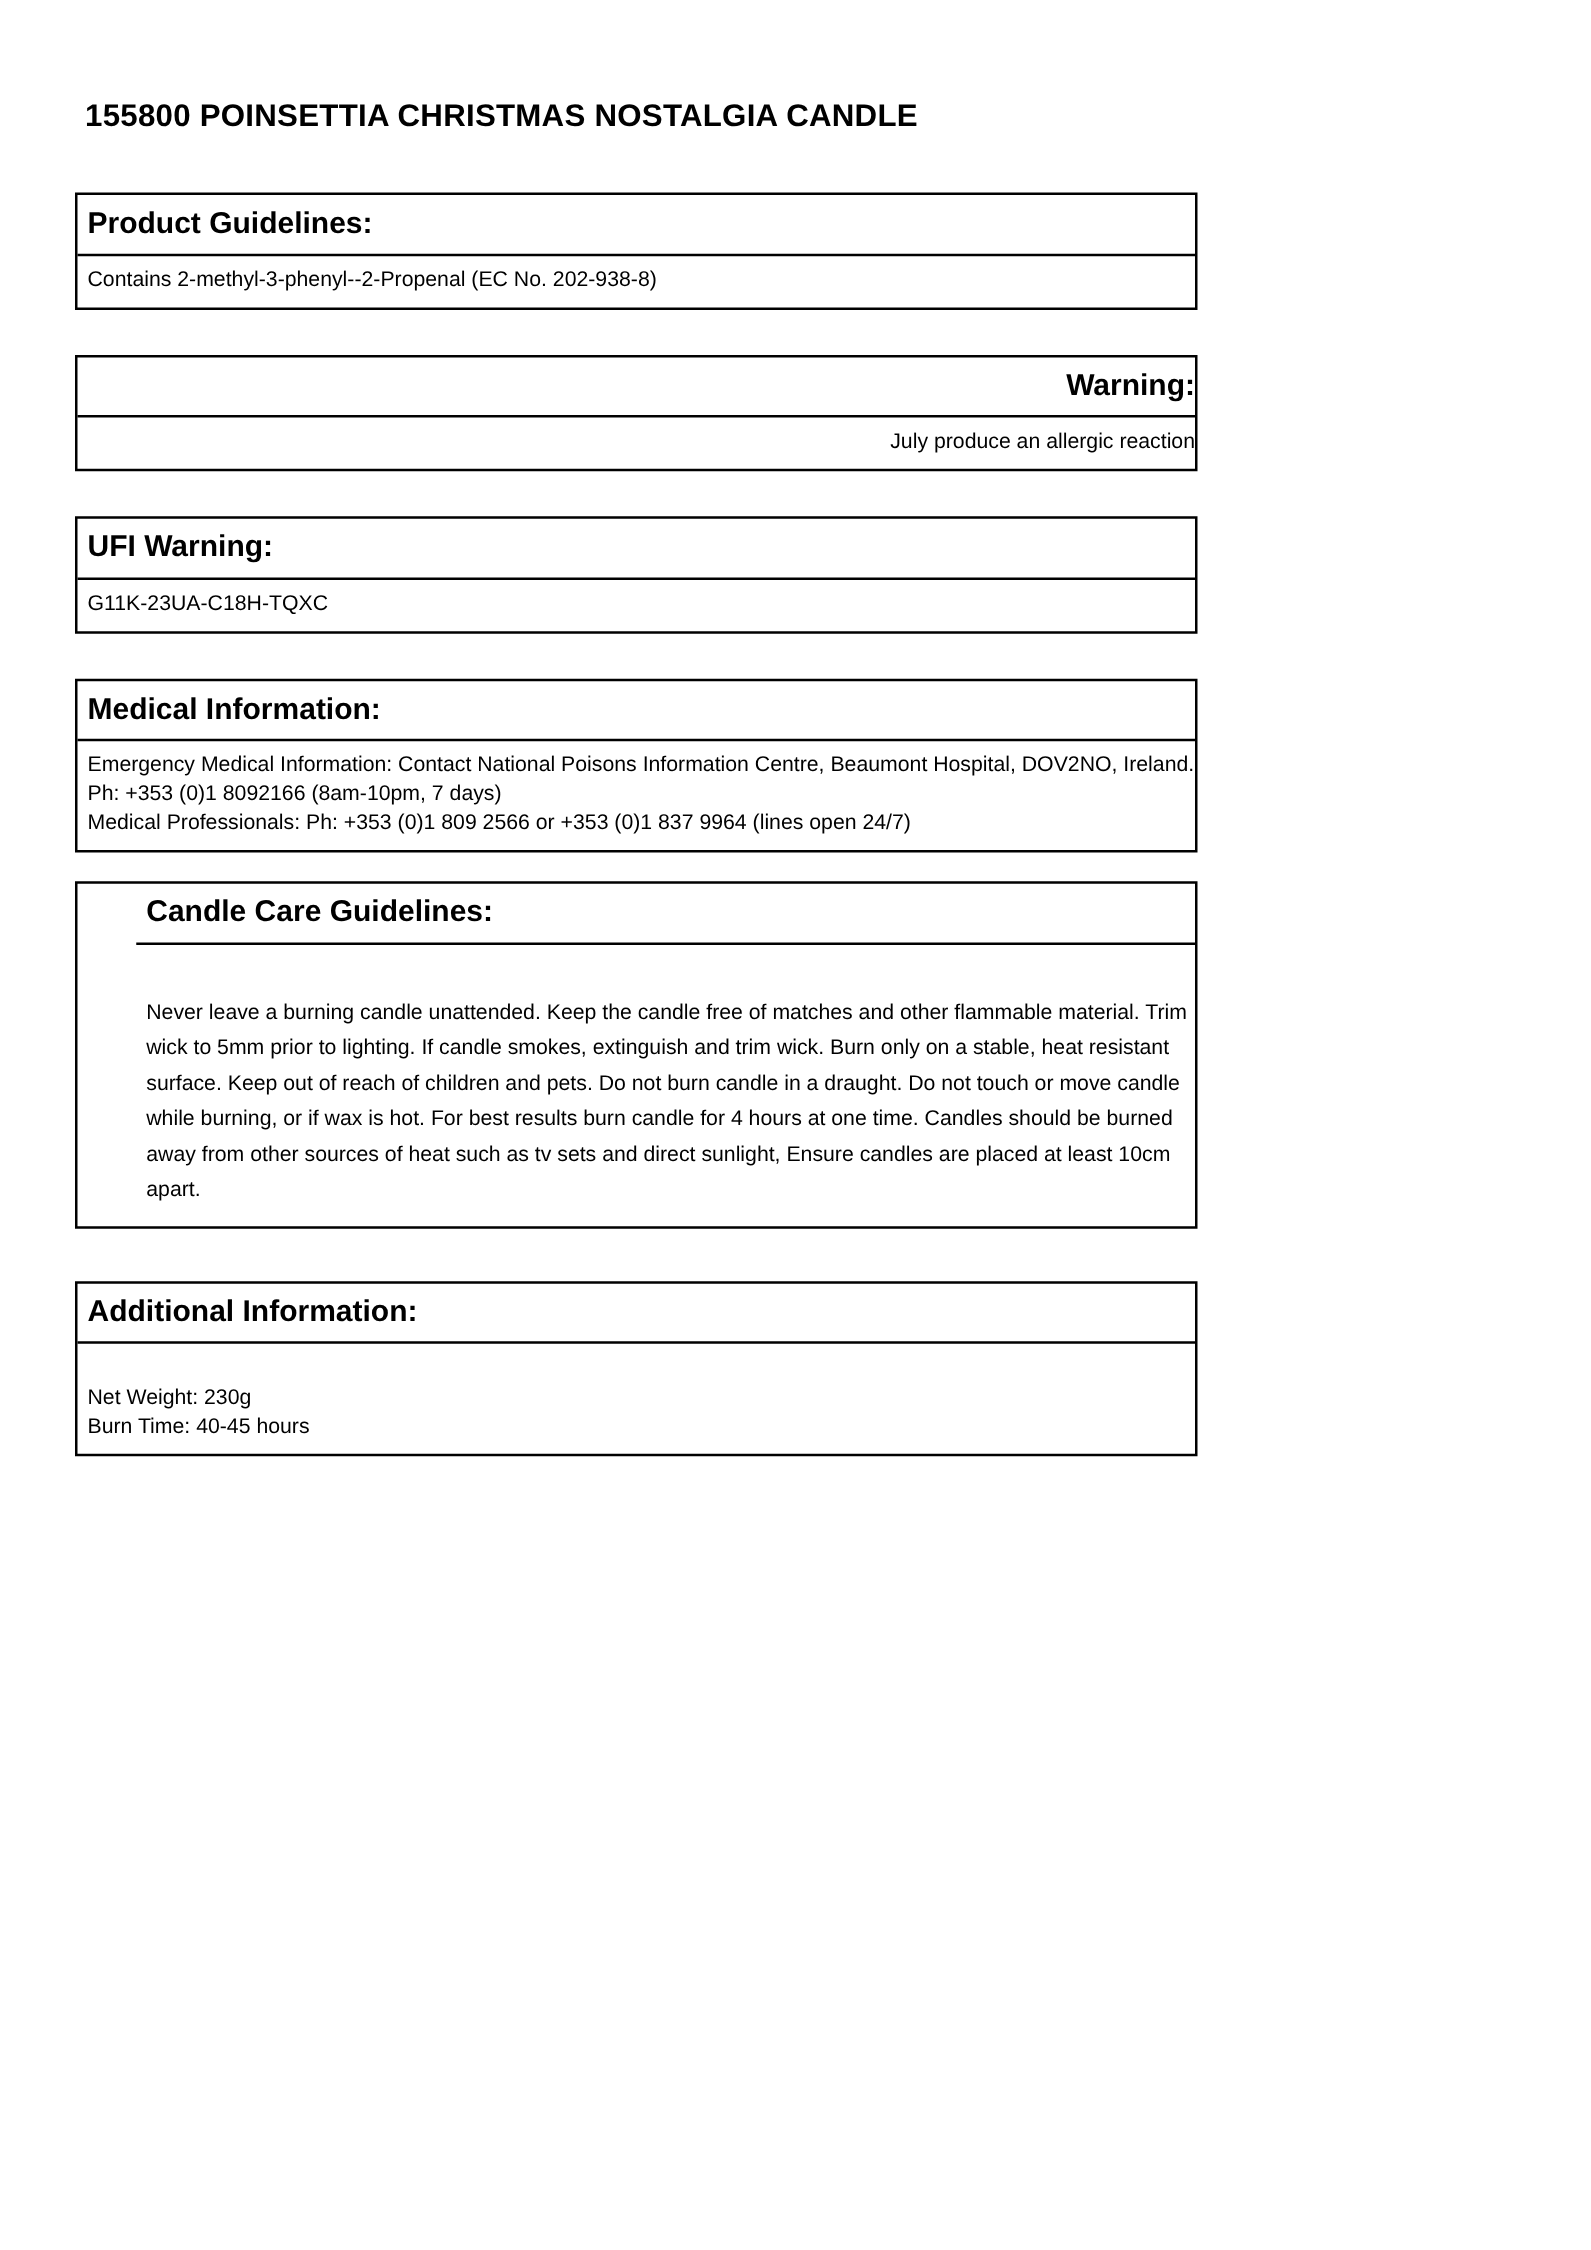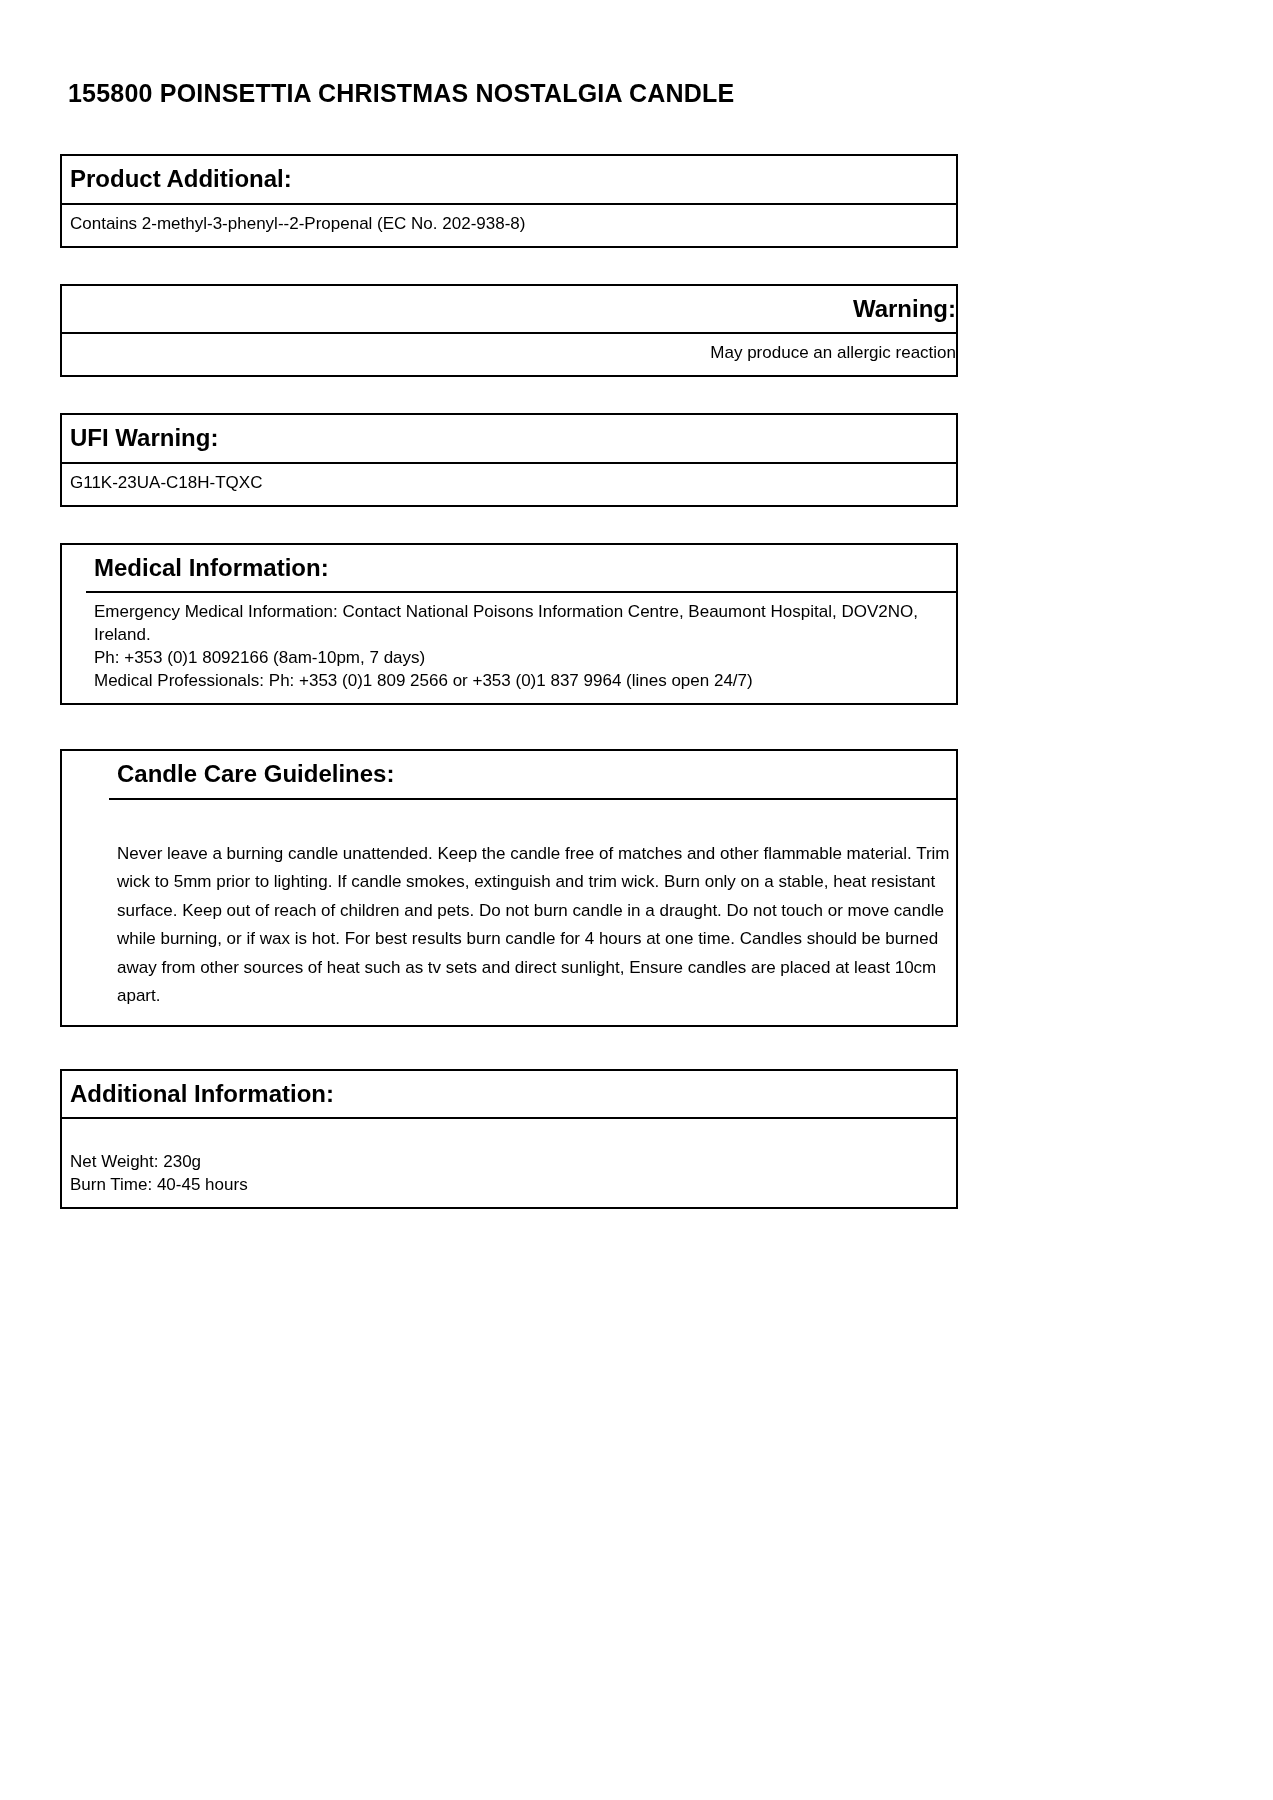--- a/index.html
+++ b/index.html
@@ -45,51 +45,51 @@
     padding: 8px 0 10px 8px;
     line-height: 1.35;
   }
   .section-body .line {
     white-space: pre-wrap;
   }
   
   .section.ingredients { margin-bottom: 36px; }
   .section.warning { margin-bottom: 36px; text-align: right; }
   .section.ufi { margin-bottom: 36px; }
-  .section.medical { margin-bottom: 44px; padding-left: 24px; }
+  .section.medical { margin-bottom: 23px; }
   .section.care { margin-bottom: 42px; padding-left: 47px; }
   .section.care .section-body {
     padding-top: 40px;
     padding-bottom: 14px;
     padding-right: 2px;
     line-height: 1.68;
   }
   .section.additional .section-body {
     line-height: 1.35;
     margin-top: 24px;
   }
 </style>
 </head>
 <body>
 
 <div class="page">
 
   <h1 class="doc-title">155800 POINSETTIA CHRISTMAS NOSTALGIA CANDLE</h1>
 
   <div class="section ingredients">
-    <div class="section-header">Product Additional:</div>
+    <div class="section-header">Product Guidelines:</div>
     <div class="section-body">
       <div class="line">Contains 2-methyl-3-phenyl--2-Propenal (EC No. 202-938-8)</div>
     </div>
   </div>
 
   <div class="section warning">
     <div class="section-header">Warning:</div>
     <div class="section-body">
-      <div class="line">May produce an allergic reaction</div>
+      <div class="line">July produce an allergic reaction</div>
     </div>
   </div>
 
   <div class="section ufi">
     <div class="section-header">UFI Warning:</div>
     <div class="section-body">
       <div class="line">G11K-23UA-C18H-TQXC</div>
     </div>
   </div>
 

